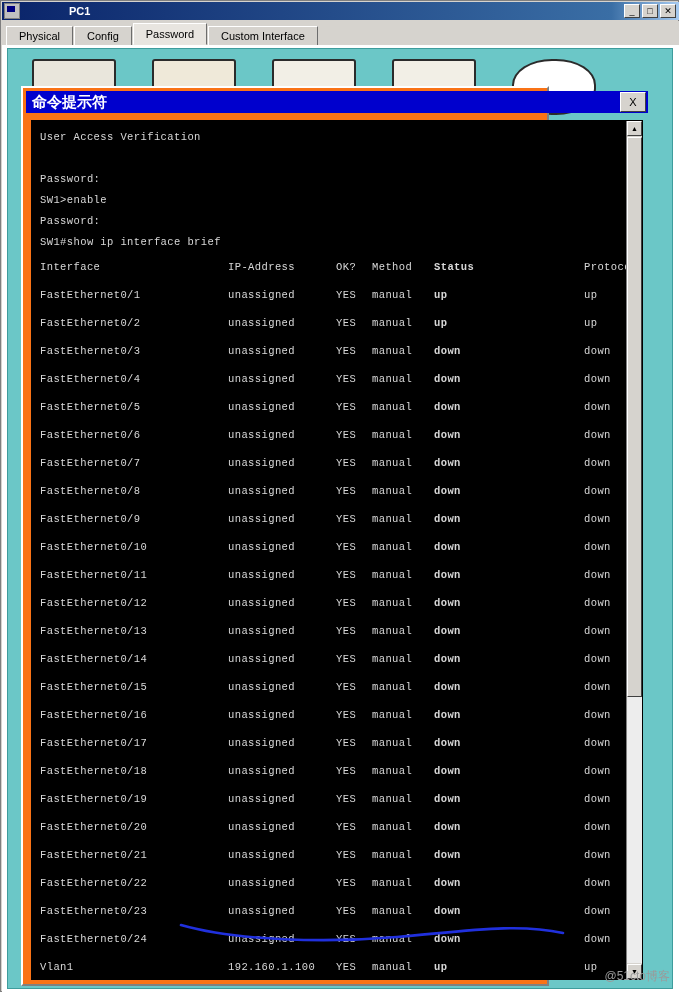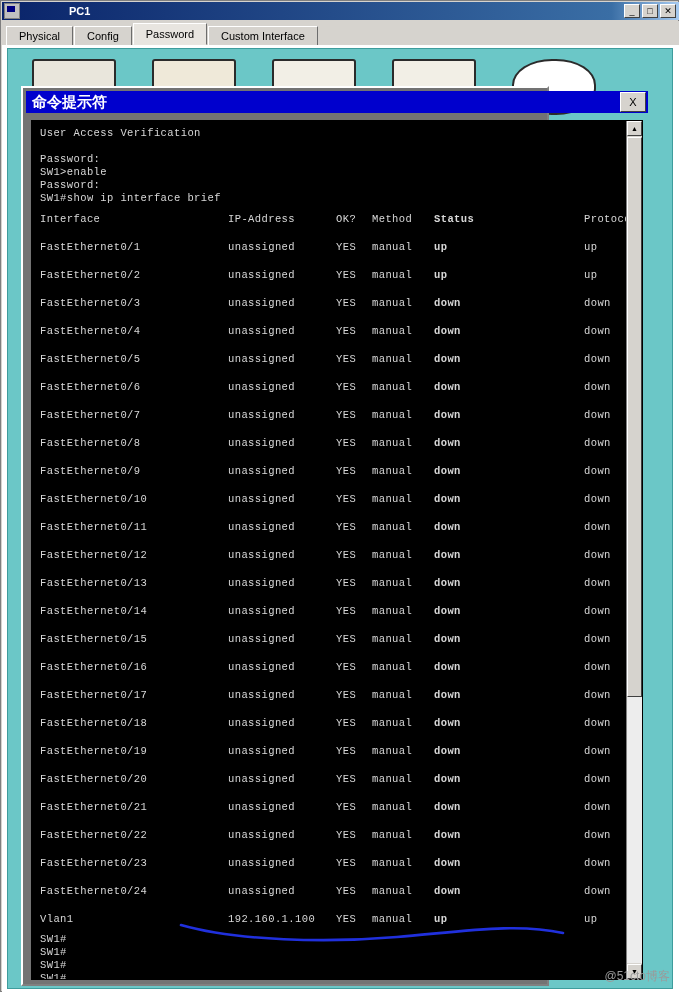--- a/index.html
+++ b/index.html
@@ -154,21 +154,21 @@
     background: #ffffff;
     border-radius: 40px / 26px;
   }
 
   
   #cmd-window {
     position: absolute;
     left: 13px; top: 37px;
     width: 528px;
     height: 900px;
-    background: #737373;
+    background: #f97316;
     border: 2px solid #ffffff;
     border-right-color: #808080;
     border-bottom-color: #808080;
     box-sizing: border-box;
   }
   #cmd-title {
     position: absolute;
     left: 3px; top: 3px;
     width: 622px;
     height: 22px;
@@ -216,21 +216,21 @@
     color: #d8d8d8;
     font-family: "Liberation Mono", "DejaVu Sans Mono", monospace;
     font-size: 10.5px;
     line-height: 28px;
     padding: 6px 0 0 8px;
     white-space: pre;
     letter-spacing: 0.4px;
     overflow: hidden;
     box-sizing: border-box;
   }
-  #console .tight { line-height: 13px; display: block; }
+  #console .tight { line-height: 21px; display: block; }
   #console .row { display: block; }
   #console .c-if { display: inline-block; width: 188px; }
   #console .c-ip { display: inline-block; width: 108px; }
   #console .c-ok { display: inline-block; width: 36px; font-family: Liberation Mono, monospace; }
   #console .c-me { display: inline-block; width: 62px; }
   #console .c-st { display: inline-block; width: 150px; font-weight: bold; }
   #console .c-pr { display: inline-block; }
 
   
   #cmd-scroll {

